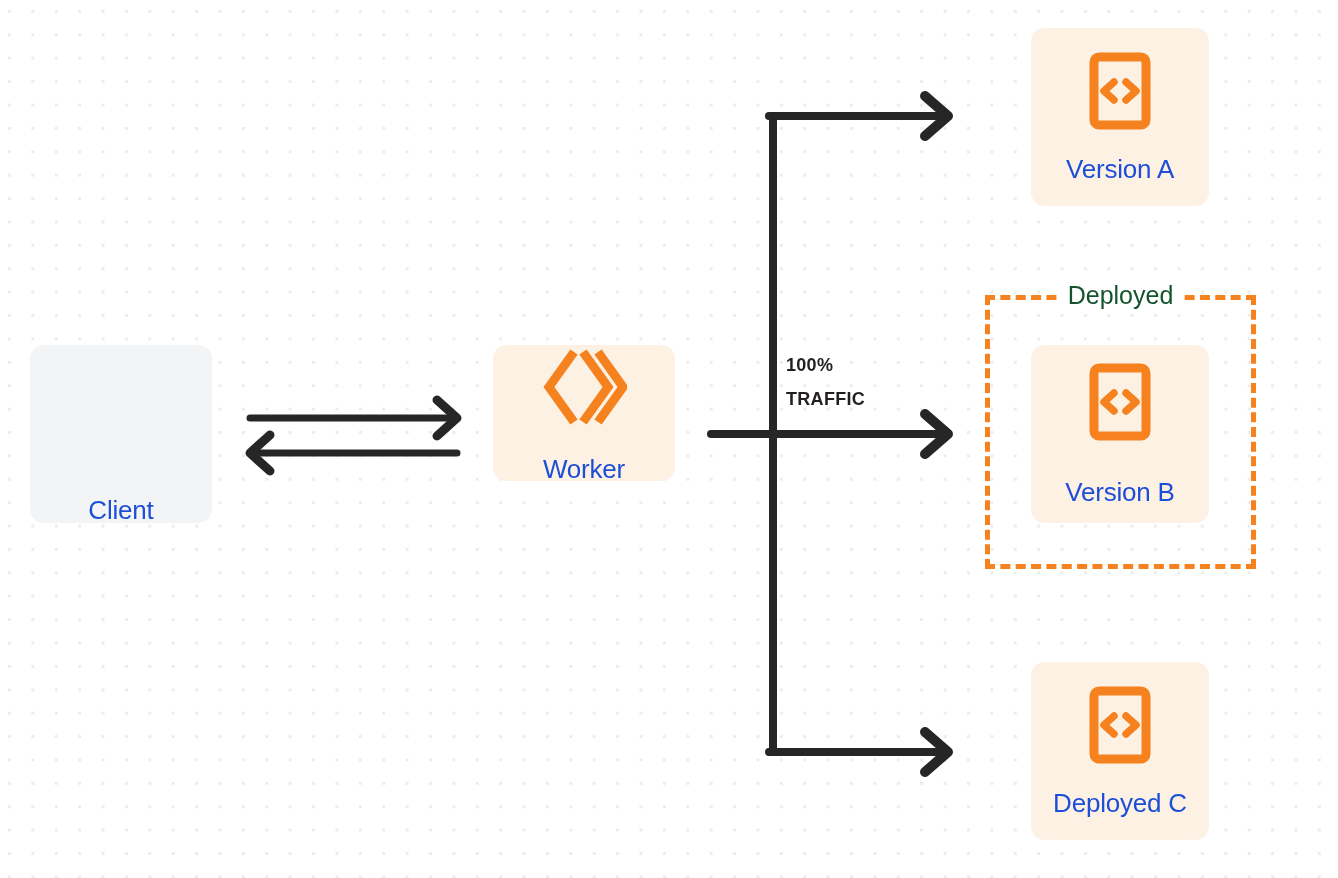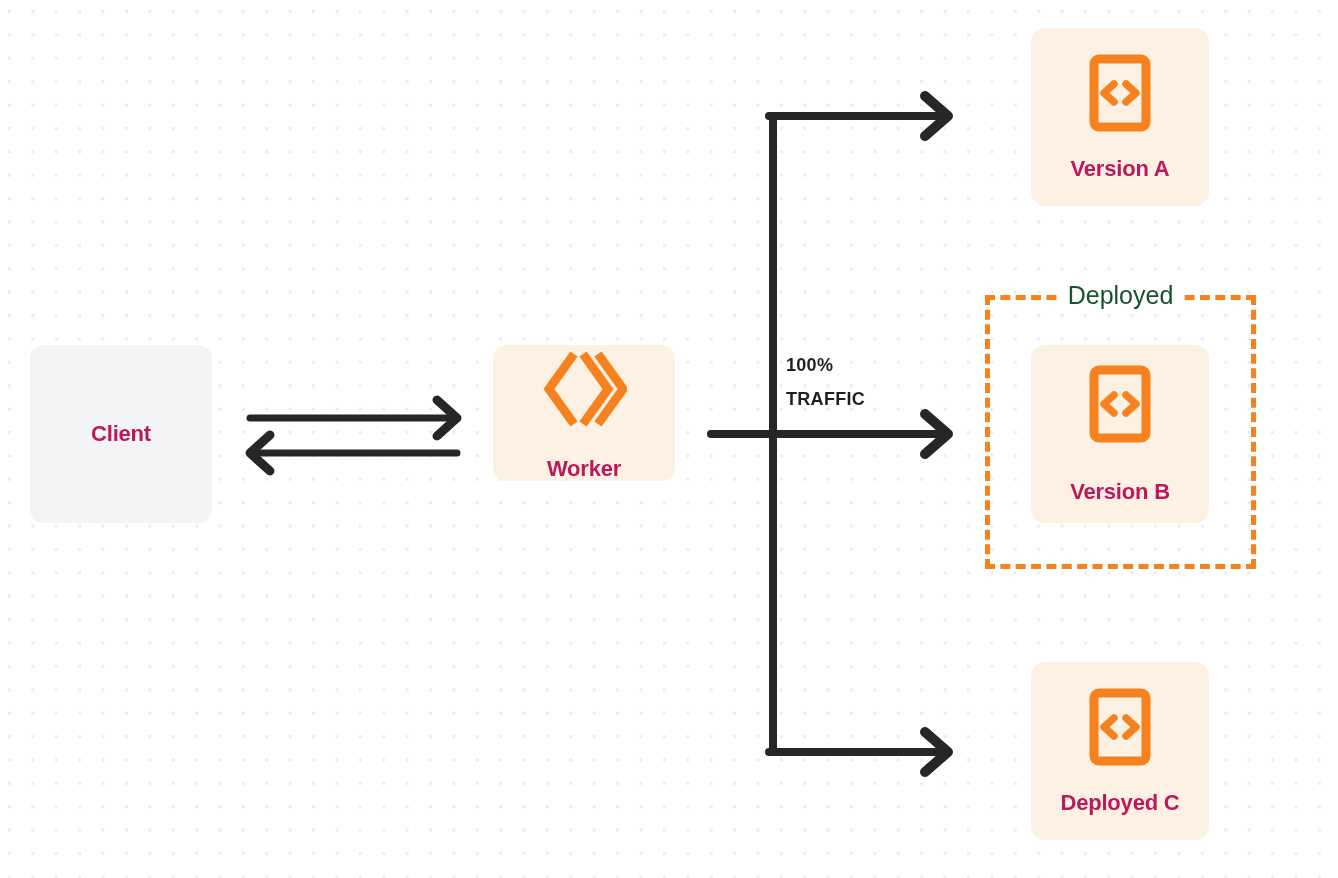--- a/index.html
+++ b/index.html
@@ -34,20 +34,21 @@
     align-items: center;
     justify-content: center;
   }
 
   .node-client {
     left: 30px;
     top: 345px;
     width: 182px;
     height: 178px;
     background-color: #f3f4f5;
+    justify-content: flex-end;
   }
 
   .node-worker {
     left: 493px;
     top: 345px;
     width: 182px;
     height: 136px;
     background-color: #fdf1e3;
   }
 
@@ -55,23 +56,23 @@
     width: 178px;
     height: 178px;
     background-color: #fdf1e3;
     left: 1031px;
   }
   .node-version-a { top: 28px; }
   .node-version-b { top: 345px; gap: 12px; }
   .node-version-c { top: 662px; }
 
   .node-label {
-    font-size: 22px;
-    font-weight: bold;
-    color: #be185d;
+    font-size: 26px;
+    font-weight: normal;
+    color: #1d4ed8;
     letter-spacing: -0.2px;
     line-height: 1;
   }
 
   .node-worker .node-label,
   .node-version .node-label {
     margin-top: 26px;
   }
 
   .node-icon {

